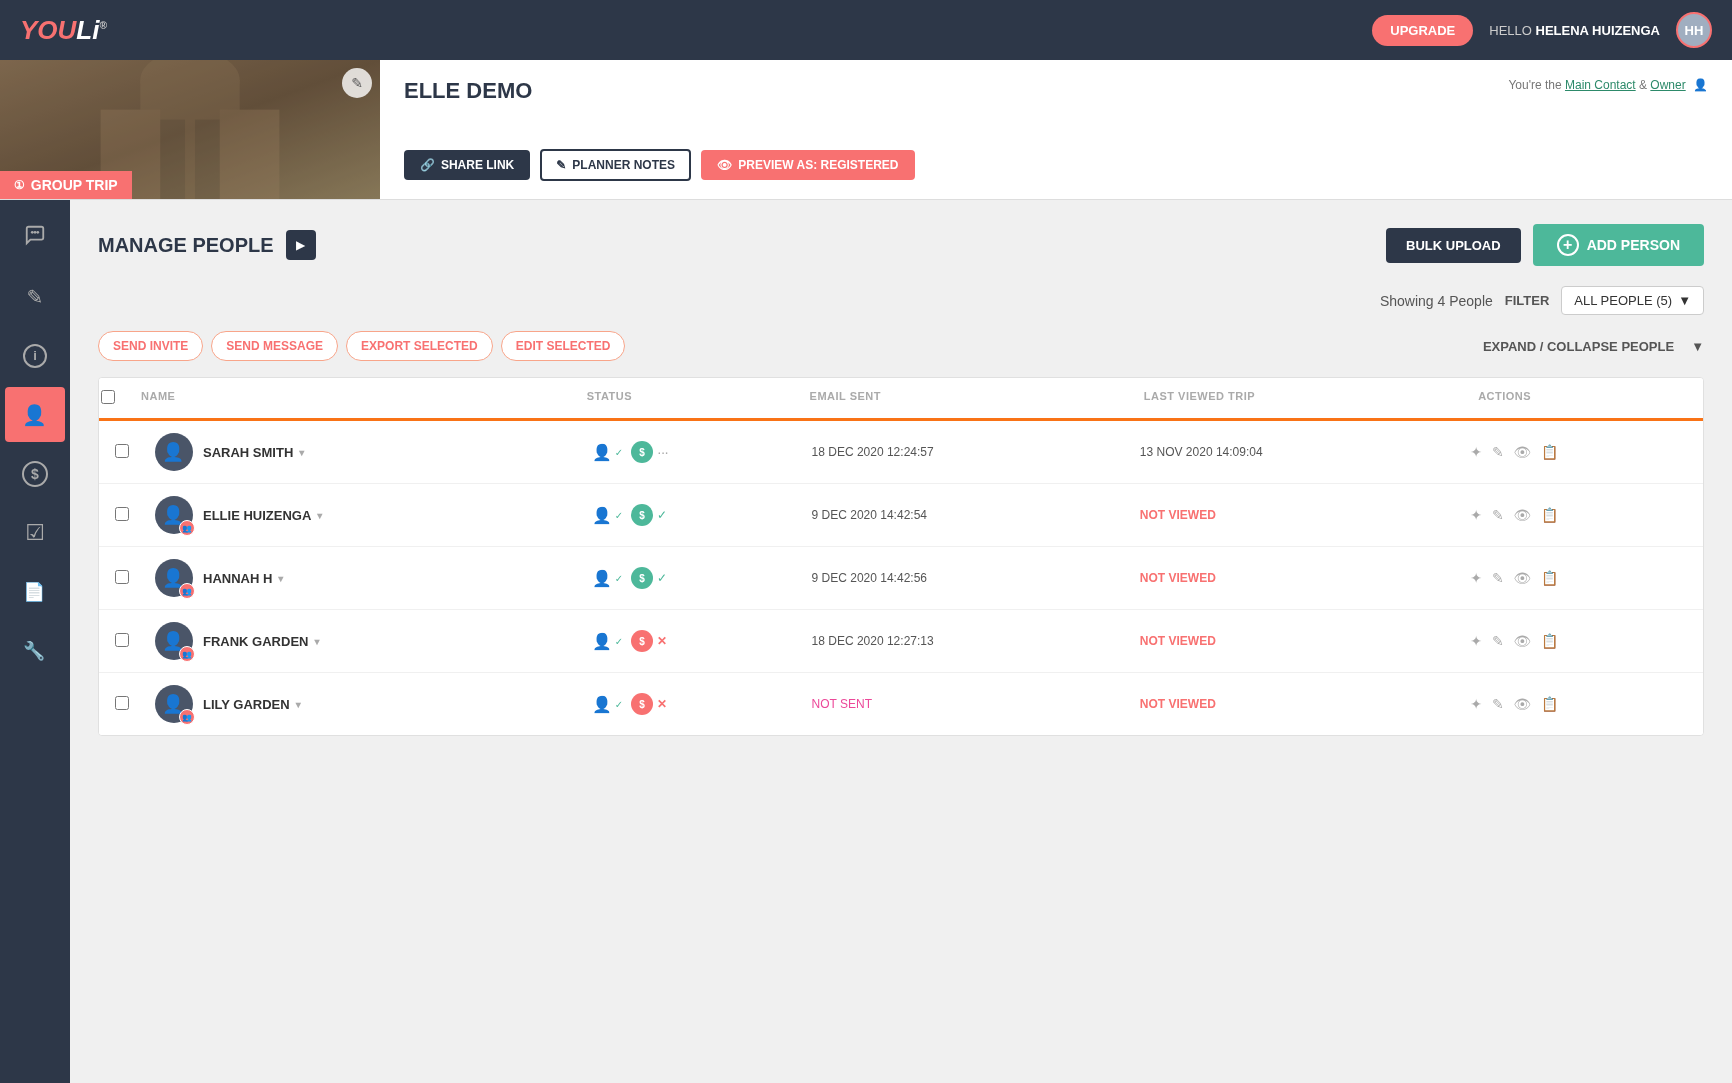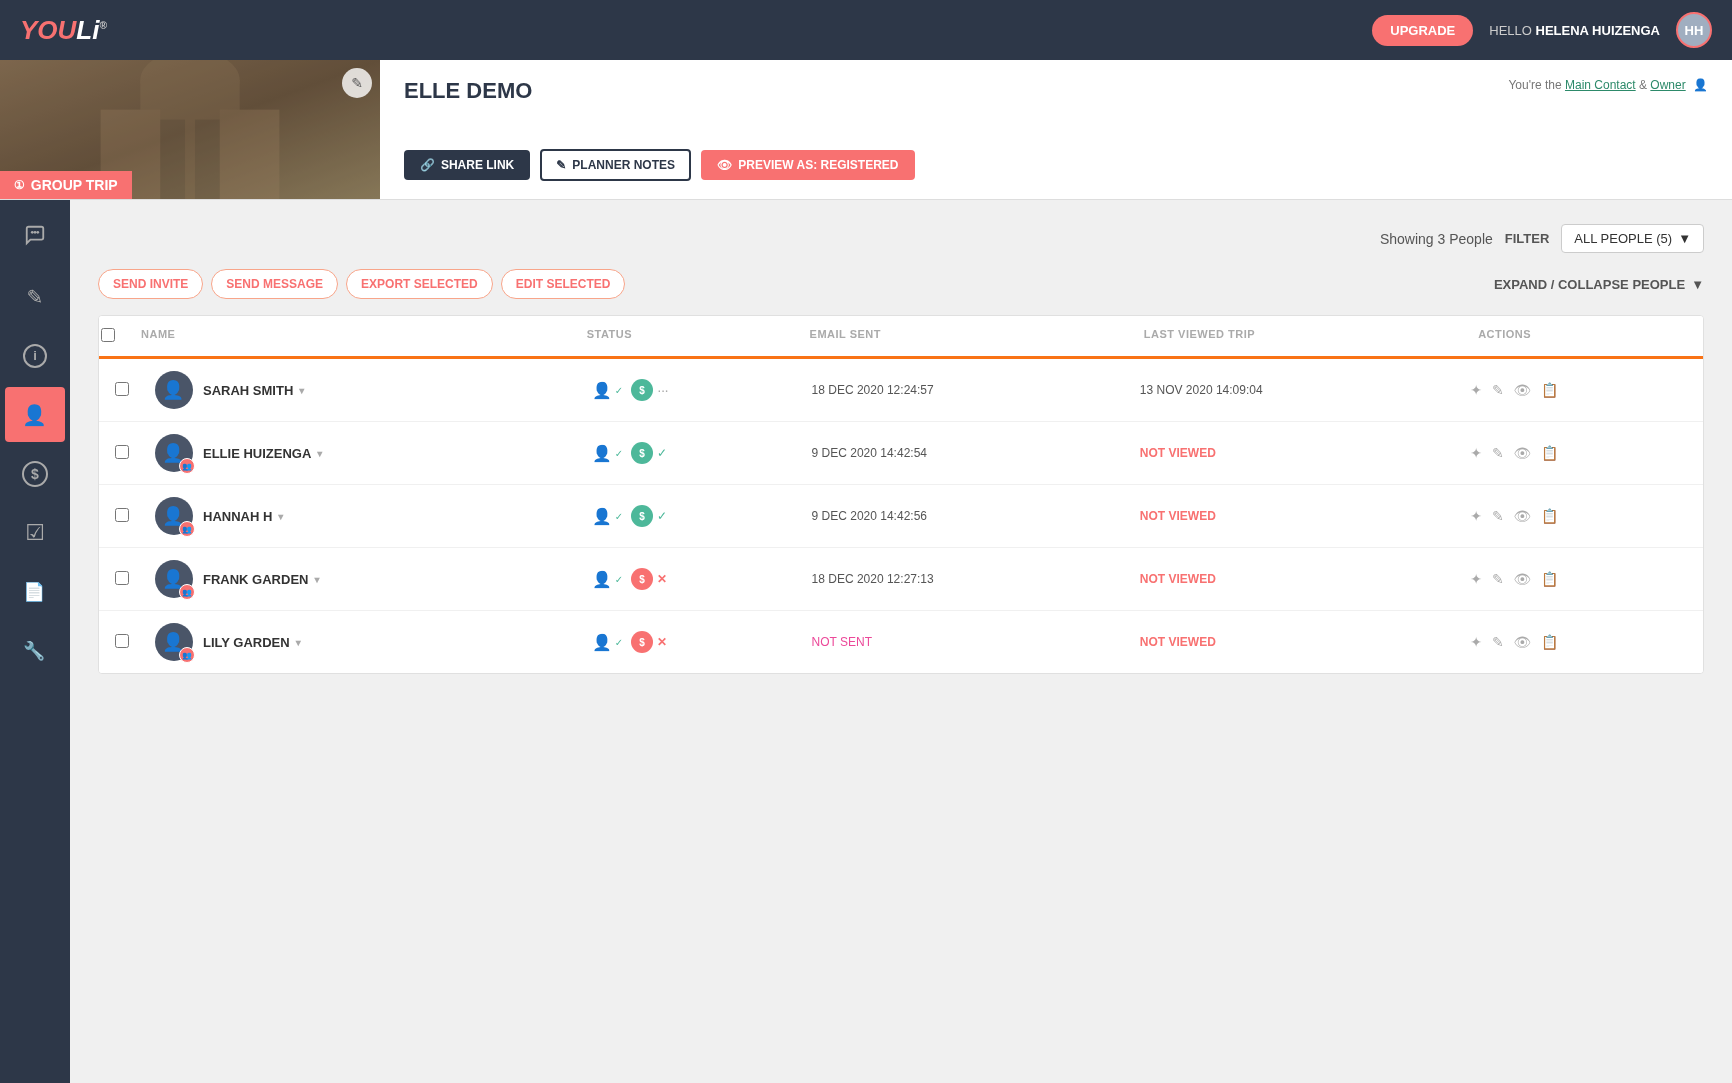--- a/index.html
+++ b/index.html
@@ -338,21 +338,21 @@
       font-weight: bold;
       cursor: pointer;
       text-transform: uppercase;
     }
     .expand-collapse {
       color: #555;
       font-size: 13px;
       cursor: pointer;
       display: flex;
       align-items: center;
-      gap: 6px;
+      gap: 17px;
       font-weight: bold;
       text-transform: uppercase;
     }
 
     
     .people-table {
       background: white;
       border-radius: 4px;
       border: 1px solid #e0e0e0;
       overflow: hidden;
@@ -553,23 +553,38 @@
     <div class="sidebar-item">
       <span style="font-size:18px;">📄</span>
     </div>
     <div class="sidebar-item">
       <span style="font-size:18px;">🔧</span>
     </div>
   </div>
 
   <div class="content-area">
 
+    <div class="manage-header">
+      <div class="manage-title">
+        <h2>MANAGE PEOPLE</h2>
+        <button class="play-btn">
+          <span>▶</span>
+        </button>
+      </div>
+      <div class="header-actions">
+        <button class="bulk-upload-btn">BULK UPLOAD</button>
+        <button class="add-person-btn">
+          <span style="border:2px solid white; border-radius:50%; width:22px; height:22px; display:flex; align-items:center; justify-content:center; font-size:16px; font-weight:bold; flex-shrink:0;">+</span>
+          <span>ADD PERSON</span>
+        </button>
+      </div>
+    </div>
 
     <div class="filter-row">
-      <span class="showing-text">Showing 3 People</span>
+      <span class="showing-text">Showing 4 People</span>
       <span class="filter-label">FILTER</span>
       <div class="filter-select">
         <span>ALL PEOPLE (5)</span>
         <span>▼</span>
       </div>
     </div>
 
     <div class="bulk-actions">
       <div class="bulk-left">
         <button class="btn-action-outline">SEND INVITE</button>

